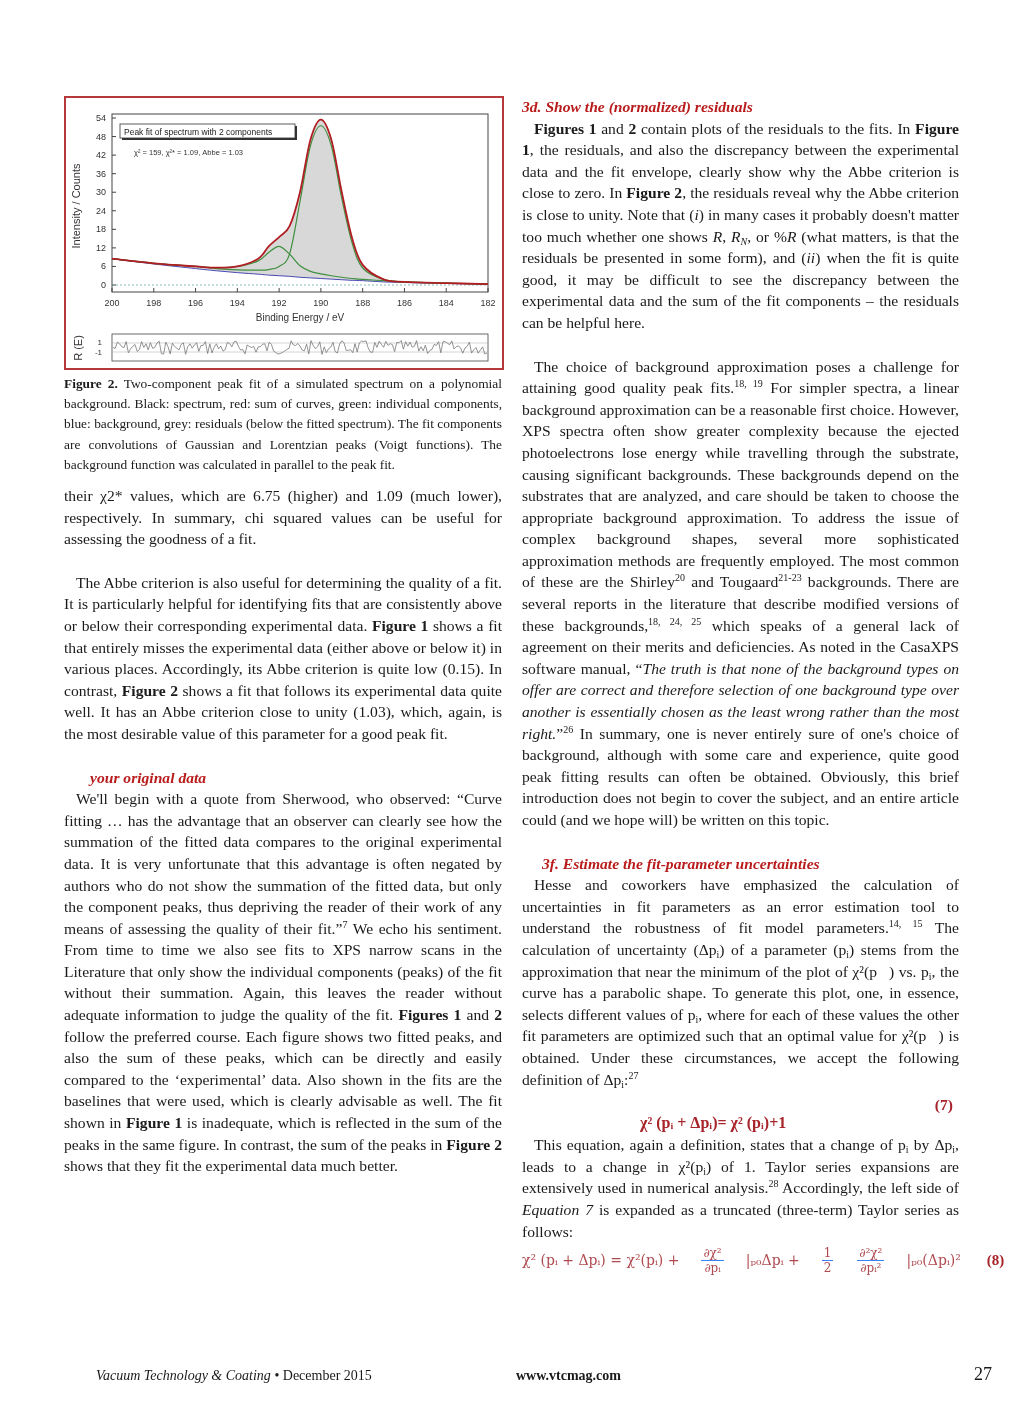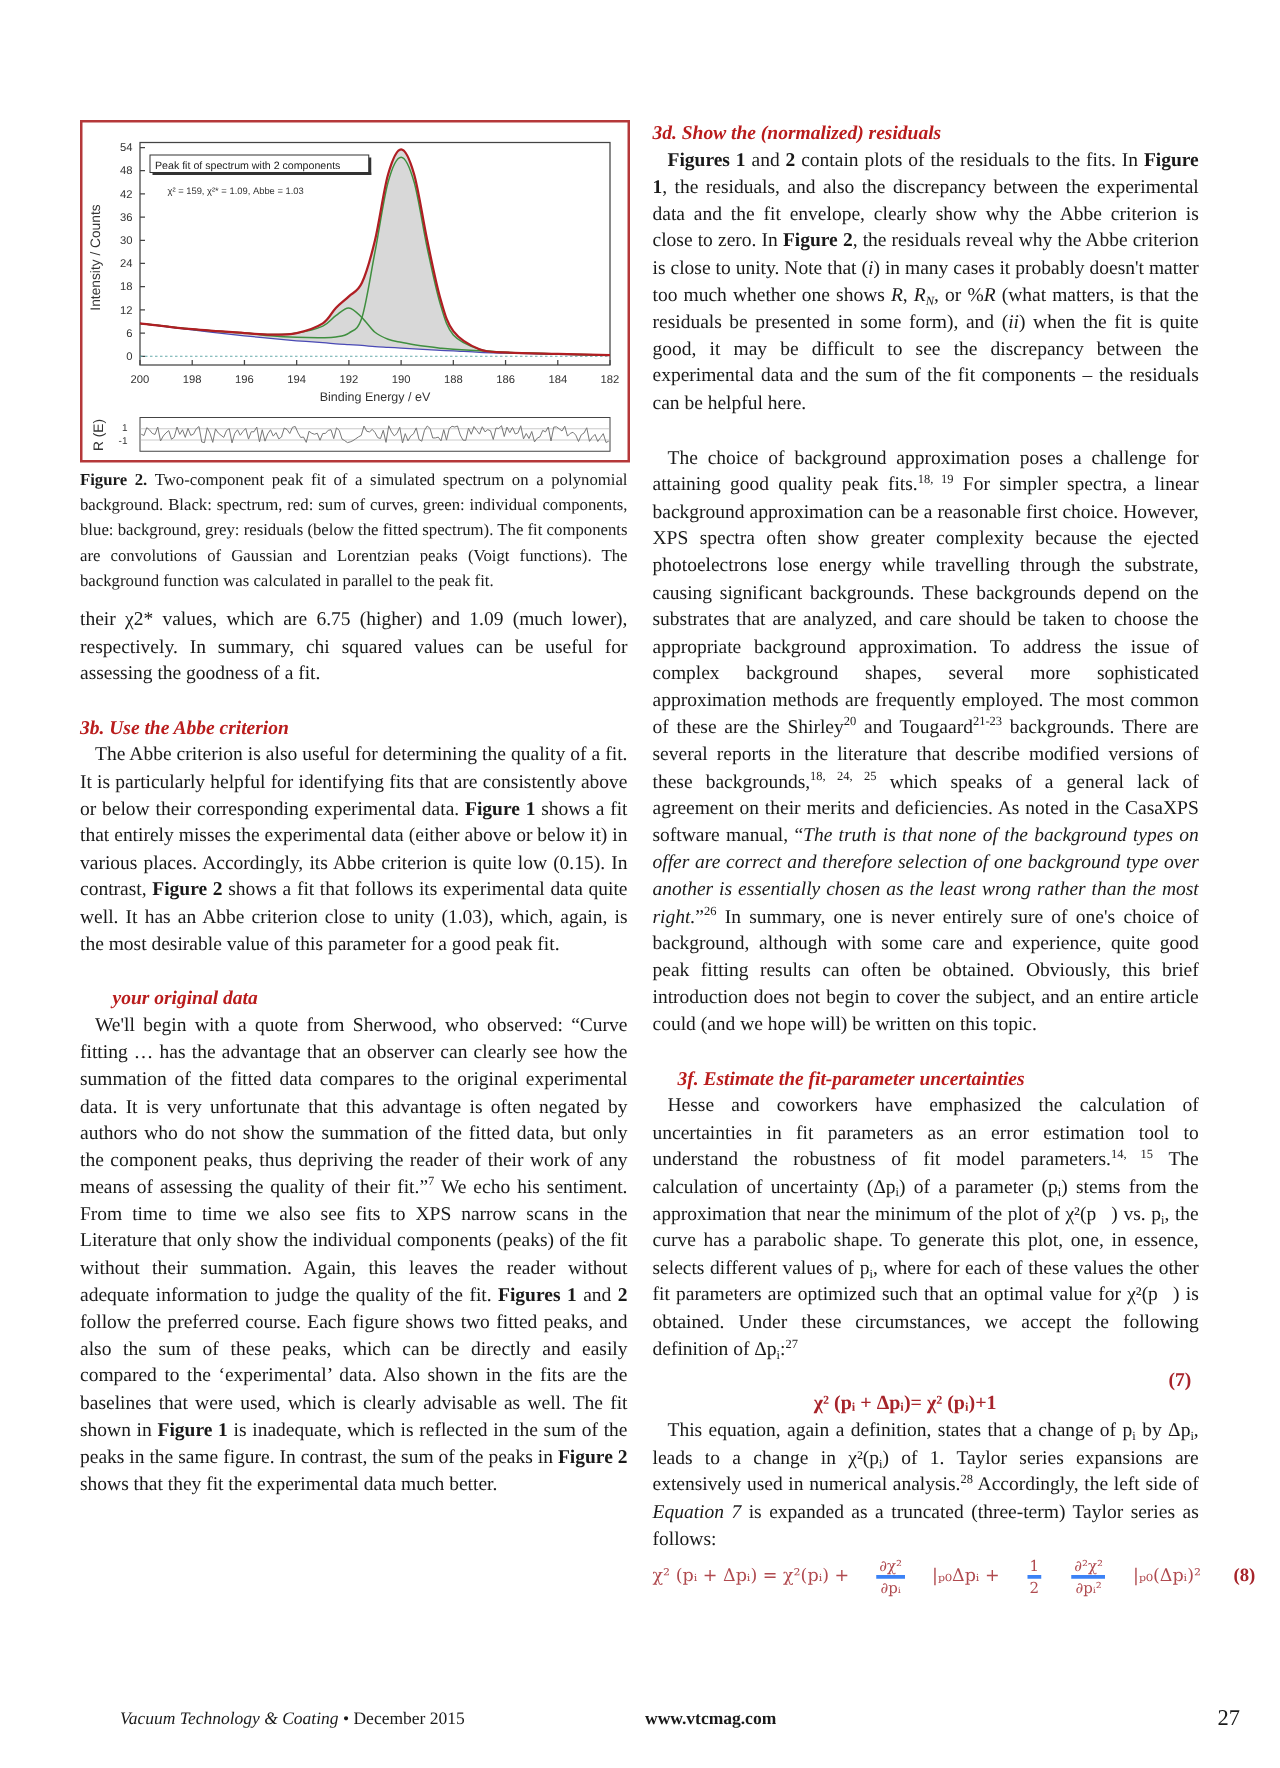--- a/index.html
+++ b/index.html
@@ -15,24 +15,24 @@
   h3{font-style:italic;font-weight:bold;color:#b91c1c;font-size:15.6px;line-height:21.6px;margin:0;}
   h3.indent2{padding-left:26px;}
   p{margin:0;text-indent:12px;}
   p.noindent{text-indent:0;}
   .gap{height:22px;}
   .gap-s{height:10px;}
   sup{font-size:10px;line-height:0;vertical-align:6px;}
   sub{font-size:10px;line-height:0;vertical-align:-3px;}
   .eq7{position:relative;height:44px;}
   .eq7 .num{position:absolute;right:6px;top:4px;color:#a7242b;font-weight:bold;}
-  .eq7 .formula{position:absolute;left:129px;top:22px;color:#a7242b;font-weight:bold;font-size:16px;}
+  .eq7 .formula{position:absolute;left:118px;top:22px;color:#a7242b;font-weight:bold;font-size:16px;}
   .eq8{color:#b04a4f;font-family:"DejaVu Serif",serif;font-size:14px;margin-top:4px;white-space:nowrap;display:flex;align-items:center;gap:20px;}
   .eq8 .frac{display:inline-flex;flex-direction:column;align-items:center;font-size:12px;line-height:14px;margin:0 2px;}
-  .eq8 .frac .top{border-bottom:3px solid #3b82f6;padding:0 2px;}
+  .eq8 .frac .top{border-bottom:1px solid #3b82f6;padding:0 2px;}
   .eq8 .n{font-family:"Liberation Serif",serif;font-weight:bold;color:#a7242b;margin-left:6px;font-size:15px;}
   .footer{position:absolute;top:1368px;left:76px;width:896px;height:20px;font-size:14px;margin-left:20px;}
   .footer .journal{position:absolute;left:0;top:0;font-style:italic;}
   .footer .site{position:absolute;left:420px;top:0;font-weight:bold;}
   .footer .page{position:absolute;right:0;top:-4px;font-size:18px;}
 </style>
 </head>
 <body>
 
 <div class="col col-left">
@@ -107,21 +107,20 @@
       <text x="36" y="257" font-family="Liberation Sans, sans-serif" font-size="8" fill="#333" text-anchor="end">-1</text>
       <text x="16" y="250" font-family="Liberation Sans, sans-serif" font-size="11" fill="#333" text-anchor="middle" transform="rotate(-90 16 250)">R (E)</text>
     </svg>
   </div>
   <div class="caption">
     <b>Figure 2.</b><span> Two-component peak fit of a simulated spectrum on a polynomial background. Black: spectrum, red: sum of curves, green: individual components, blue: background, grey: residuals (below the fitted spectrum). The fit components are convolutions of Gaussian and Lorentzian peaks (Voigt functions). The background function was calculated in parallel to the peak fit.</span>
   </div>
   <div class="gap-s"></div>
   <p class="noindent">their χ2* values, which are 6.75 (higher) and 1.09 (much lower), respectively. In summary, chi squared values can be useful for assessing the goodness of a fit.</p>
   <div class="gap"></div>
-  <h3>3b. Use the Abbe criterion</h3>
   <p><span>The Abbe criterion is also useful for determining the quality of a fit. It is particularly helpful for identifying fits that are consistently above or below their corresponding experimental data. </span><b>Figure 1</b><span> shows a fit that entirely misses the experimental data (either above or below it) in various places. Accordingly, its Abbe criterion is quite low (0.15). In contrast, </span><b>Figure 2</b><span> shows a fit that follows its experimental data quite well. It has an Abbe criterion close to unity (1.03), which, again, is the most desirable value of this parameter for a good peak fit.</span></p>
   <div class="gap"></div>
   <h3 class="indent2">your original data</h3>
   <p><span>We'll begin with a quote from Sherwood, who observed: “Curve fitting … has the advantage that an observer can clearly see how the summation of the fitted data compares to the original experimental data. It is very unfortunate that this advantage is often negated by authors who do not show the summation of the fitted data, but only the component peaks, thus depriving the reader of their work of any means of assessing the quality of their fit.”</span><sup>7</sup><span> We echo his sentiment. From time to time we also see fits to XPS narrow scans in the Literature that only show the individual components (peaks) of the fit without their summation. Again, this leaves the reader without adequate information to judge the quality of the fit. </span><b>Figures 1</b><span> and </span><b>2</b><span> follow the preferred course. Each figure shows two fitted peaks, and also the sum of these peaks, which can be directly and easily compared to the ‘experimental’ data. Also shown in the fits are the baselines that were used, which is clearly advisable as well. The fit shown in </span><b>Figure 1</b><span> is inadequate, which is reflected in the sum of the peaks in the same figure. In contrast, the sum of the peaks in </span><b>Figure 2</b><span> shows that they fit the experimental data much better.</span></p>
 </div>
 
 <div class="col col-right">
   <h3>3d. Show the (normalized) residuals</h3>
   <p><b>Figures 1</b><span> and </span><b>2</b><span> contain plots of the residuals to the fits. In </span><b>Figure 1</b><span>, the residuals, and also the discrepancy between the experimental data and the fit envelope, clearly show why the Abbe criterion is close to zero. In </span><b>Figure 2</b><span>, the residuals reveal why the Abbe criterion is close to unity. Note that (</span><i>i</i><span>) in many cases it probably doesn't matter too much whether one shows </span><i>R</i><span>, </span><i>R</i><sub><i>N</i></sub><span>, or %</span><i>R</i><span> (what matters, is that the residuals be presented in some form), and (</span><i>ii</i><span>) when the fit is quite good, it may be difficult to see the discrepancy between the experimental data and the sum of the fit components – the residuals can be helpful here.</span></p>
   <div class="gap"></div>

